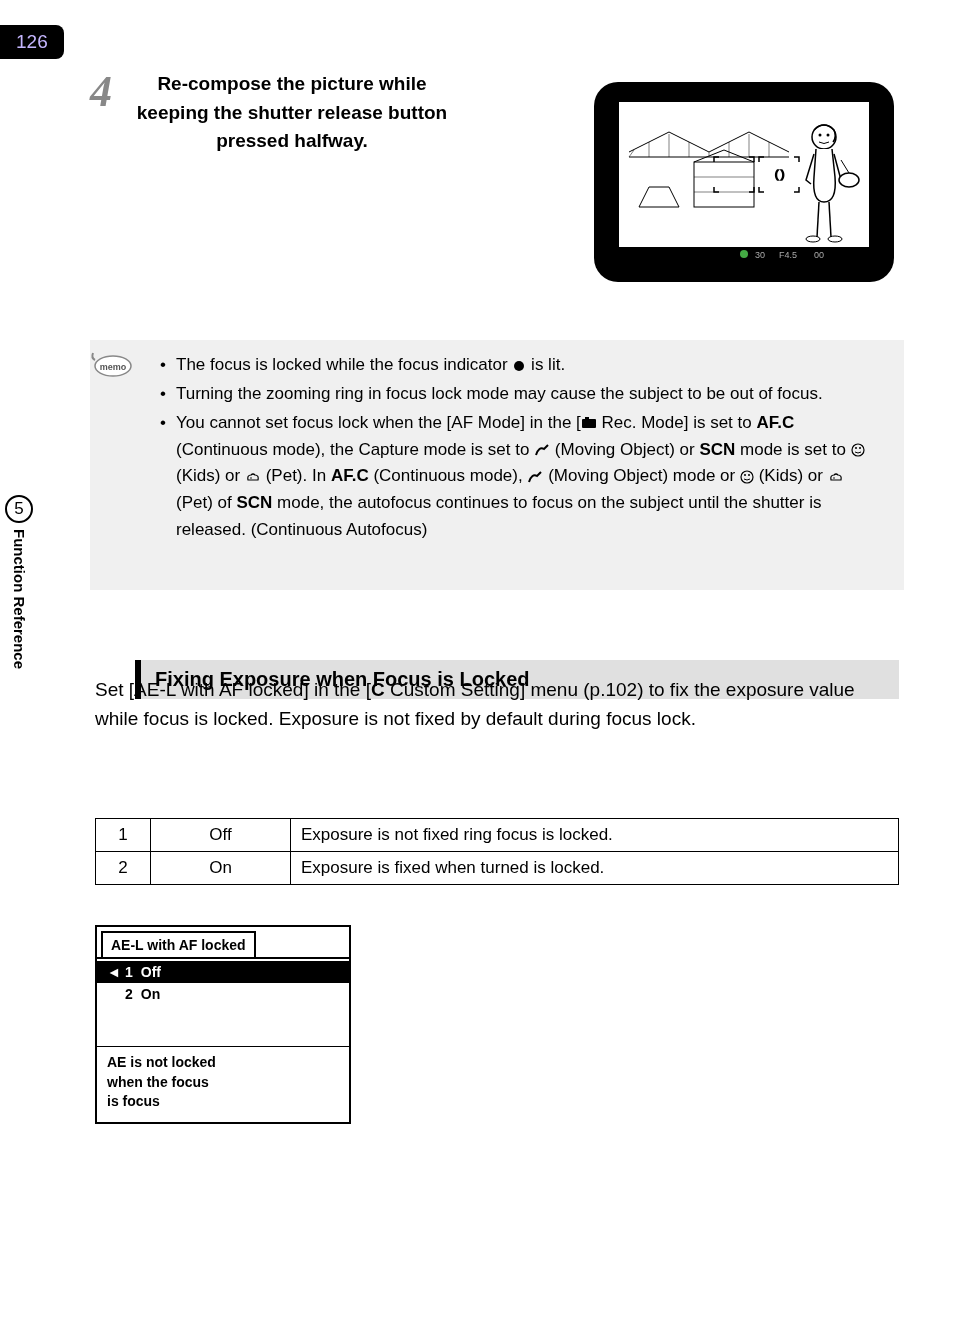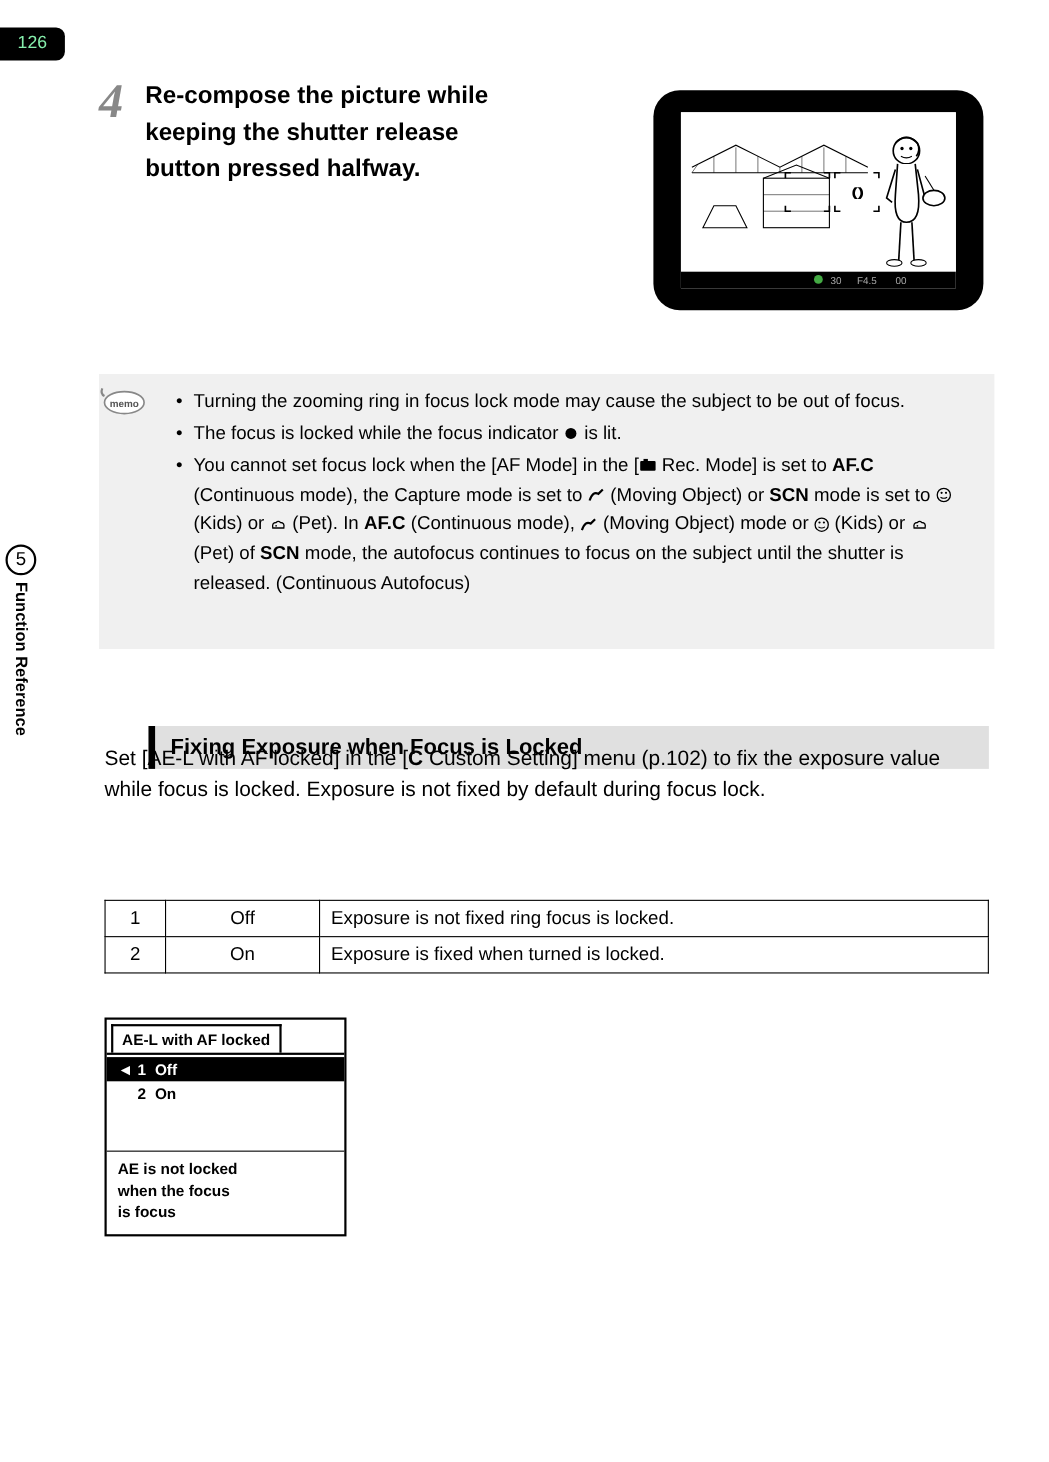--- a/index.html
+++ b/index.html
@@ -12,46 +12,47 @@
       background: #fff;
       width: 954px;
       height: 1329px;
       position: relative;
     }
     .page-number-tab {
       position: absolute;
       top: 25px;
       left: 0;
       background: #000;
-      color: #86efac;
+      color: #c4b5fd;
       padding: 6px 16px;
-      font-size: 16px;
+      font-size: 19px;
       border-radius: 0 8px 8px 0;
     }
     .step-row {
       position: absolute;
       top: 70px;
       left: 90px;
       right: 50px;
       display: flex;
       gap: 20px;
     }
     .step-number {
       font-size: 44px;
       font-style: italic;
       font-weight: bold;
       color: #888;
       line-height: 1;
       font-family: Georgia, serif;
     }
     .step-text {
-      font-size: 22px;
+      font-size: 19px;
       font-weight: bold;
       line-height: 1.5;
       max-width: 320px;
+      text-align: center;
     }
     .illustration {
       position: absolute;
       top: 82px;
       right: 60px;
       width: 300px;
       height: 200px;
       background: #000;
       border-radius: 24px;
       display: flex;
@@ -166,21 +167,21 @@
       text-align: center;
     }
     .options-table td:nth-child(2) {
       width: 140px;
       text-align: center;
     }
     .menu-box {
       position: absolute;
       top: 925px;
       left: 95px;
-      width: 220px;
+      width: 256px;
       border: 2px solid #000;
       font-size: 14px;
       font-weight: bold;
     }
     .menu-box-title {
       border-bottom: 2px solid #000;
       padding: 4px 8px;
       margin: 4px 4px 0 4px;
       display: inline-block;
       border: 2px solid #000;
@@ -276,24 +277,24 @@
   </div>
 </div>
 
 <div class="memo-section">
   <svg class="memo-icon" viewBox="0 0 50 30">
     <ellipse cx="28" cy="18" rx="18" ry="10" fill="#fff" stroke="#888" stroke-width="1.5"></ellipse>
     <text x="28" y="22" font-size="9" text-anchor="middle" fill="#555" font-weight="bold">memo</text>
     <path d="M 8 5 Q 6 10 10 12" fill="none" stroke="#888" stroke-width="2"></path>
   </svg>
   <ul>
-    <li>Turning the zooming ring in focus lock mode may cause the subject to be out of focus.</li>
     <li>The focus is locked while the focus indicator <svg class="inline-icon" width="14" height="14" viewBox="0 0 14 14">
           <circle cx="7" cy="7" r="5" fill="#000"></circle>
         </svg> is lit.</li>
+    <li>Turning the zooming ring in focus lock mode may cause the subject to be out of focus.</li>
     <li>You cannot set focus lock when the [AF Mode] in the [<svg class="inline-icon" width="16" height="12" viewBox="0 0 16 12">
           <rect x="1" y="2" width="14" height="9" rx="1" fill="#000"></rect>
           <rect x="4" y="0" width="4" height="3" fill="#000"></rect>
         </svg> Rec. Mode] is set to <b>AF.C</b> (Continuous mode), the Capture mode is set to <svg class="inline-icon" width="16" height="14" viewBox="0 0 16 14">
           <path d="M 2 12 Q 5 3 10 6 L 14 2" fill="none" stroke="#000" stroke-width="2"></path>
         </svg> (Moving Object) or <span style="font-weight:bold">SCN</span> mode is set to <svg class="inline-icon" width="14" height="14" viewBox="0 0 14 14">
           <circle cx="7" cy="7" r="6" fill="none" stroke="#000" stroke-width="1.2"></circle>
           <circle cx="5" cy="5" r="1" fill="#000"></circle>
           <circle cx="9" cy="5" r="1" fill="#000"></circle>
           <path d="M 4 9 Q 7 11 10 9" fill="none" stroke="#000"></path>

